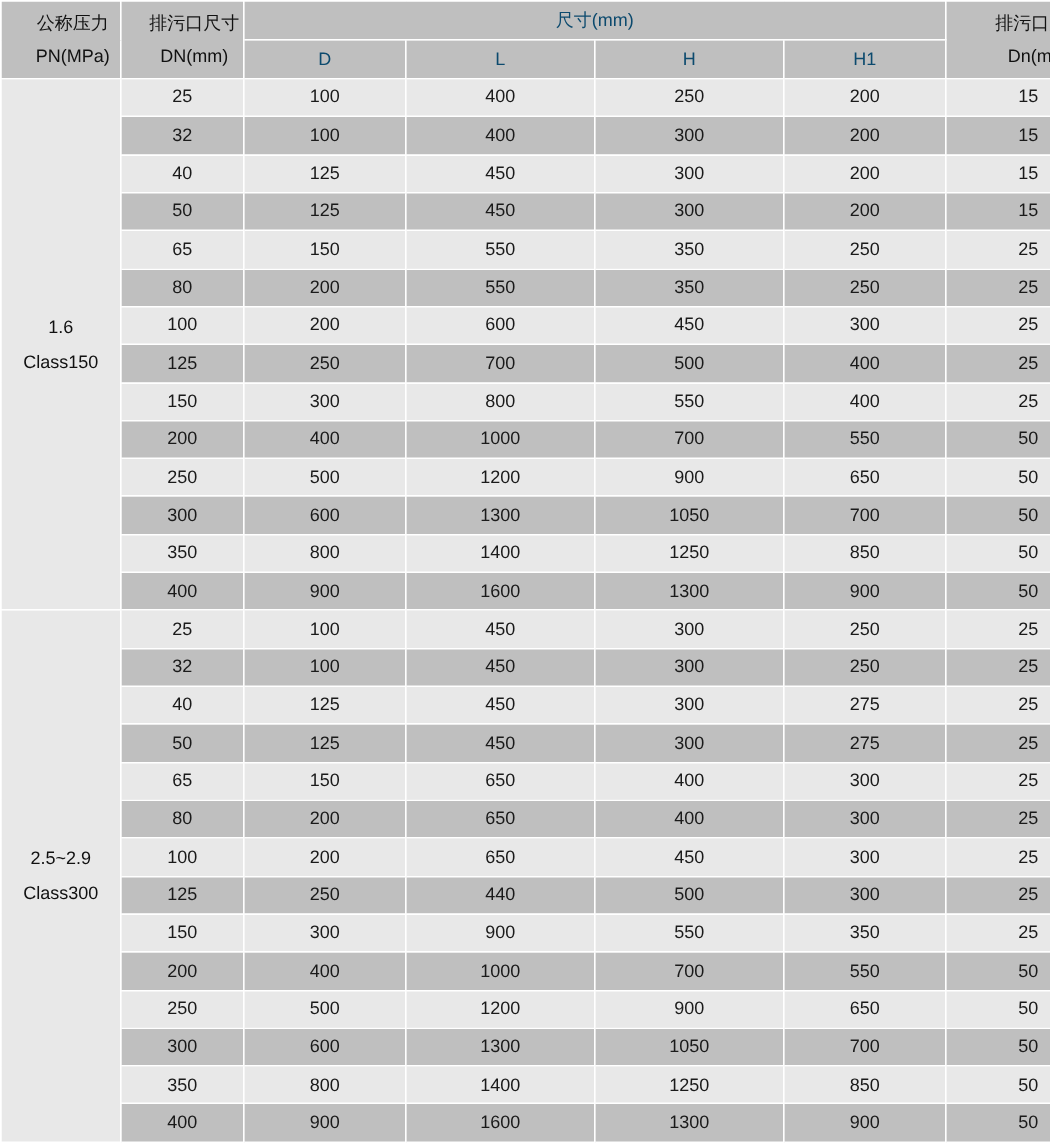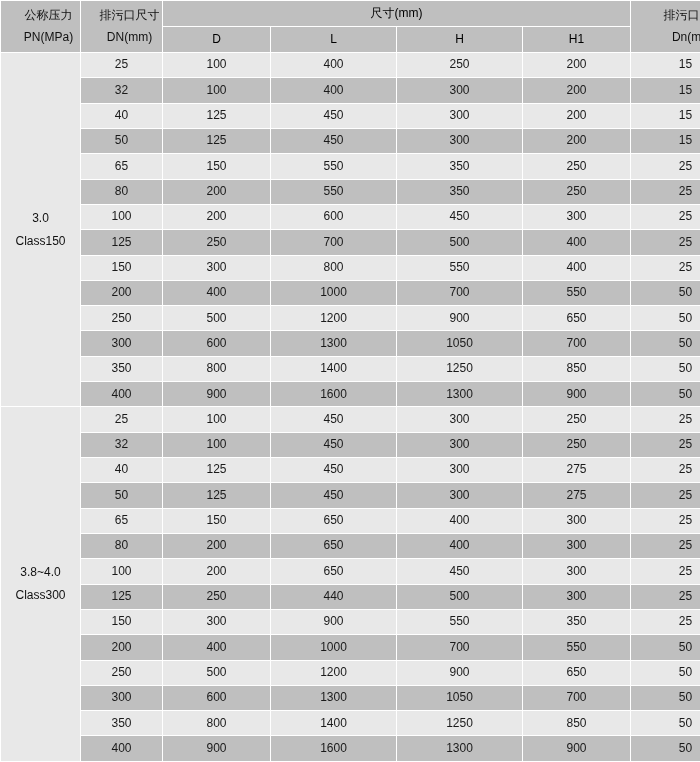--- a/index.html
+++ b/index.html
@@ -24,21 +24,21 @@
     border: 1px solid #ffffff;
     text-align: center;
     vertical-align: middle;
     font-weight: normal;
     font-size: 12px;
     padding: 0;
     line-height: 1.45;
   }
   .hdr {
     background: #bfbfbf;
-    color: #000000;
+    color: #0c4a6e;
     height: 25px;
     margin-left: 35px;
   }
   .hdr-tall {
     background: #bfbfbf;
     color: #111;
   }
   .group-cell {
     background: #bfbfbf;
     color: #111;
@@ -98,21 +98,21 @@
     <tr>
       <th class="hdr">D</th>
       <th class="hdr">L</th>
       <th class="hdr">H</th>
       <th class="hdr">H1</th>
     </tr>
   </thead>
   <tbody id="tbody">
       <tr class="row-a">
         <td class="group-cell" rowspan="14">
-          <span class="group-line">3.0</span>
+          <span class="group-line">1.6</span>
           <span class="group-line">Class150</span>
         </td>
         <td>25</td>
         <td>100</td>
         <td>400</td>
         <td>250</td>
         <td>200</td>
         <td>15</td>
       </tr>
       <tr class="row-b">
@@ -214,21 +214,21 @@
       <tr class="row-b">
         <td>400</td>
         <td>900</td>
         <td>1600</td>
         <td>1300</td>
         <td>900</td>
         <td>50</td>
       </tr>
       <tr class="row-a">
         <td class="group-cell" rowspan="14">
-          <span class="group-line">3.8~4.0</span>
+          <span class="group-line">2.5~2.9</span>
           <span class="group-line">Class300</span>
         </td>
         <td>25</td>
         <td>100</td>
         <td>450</td>
         <td>300</td>
         <td>250</td>
         <td>25</td>
       </tr>
       <tr class="row-b">

